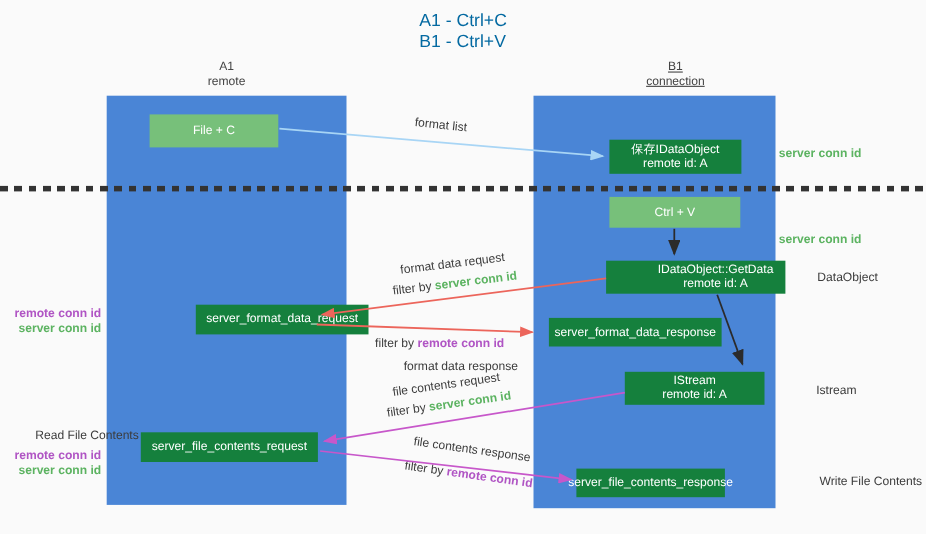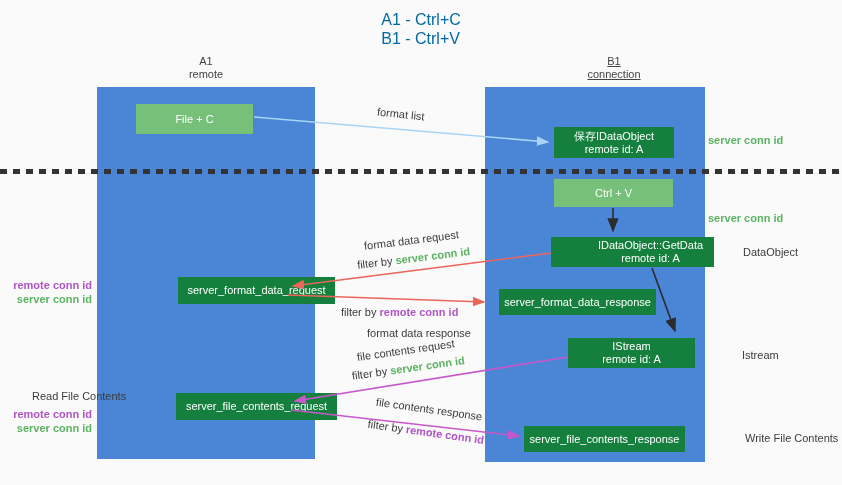--- a/index.html
+++ b/index.html
@@ -76,24 +76,24 @@
 <div class="abs node orange" style="left:130px;top:277px;width:157px;height:27px;margin-left:48px;">
   <div>server_format_data_request</div>
 </div>
 <div class="abs node orange" style="left:488px;top:289px;width:157px;height:26px;margin-left:11px;">
   <div>server_format_data_response</div>
 </div>
 <div class="abs node orange" style="left:568px;top:338px;width:127px;height:30px;">
   <div>IStream</div>
   <div>remote id: A</div>
 </div>
-<div class="abs node orange" style="left:128px;top:393px;width:161px;height:27px;margin-left:48px;">
+<div class="abs node orange" style="left:128px;top:393px;width:161px;height:27px;">
   <div>server_file_contents_request</div>
 </div>
-<div class="abs node orange" style="left:524px;top:426px;width:161px;height:26px;">
+<div class="abs node orange" style="left:524px;top:426px;width:135px;height:26px;">
   <div>server_file_contents_response</div>
 </div>
 
 <div class="abs ann green" style="left:708px;top:133px;">server conn id</div>
 <div class="abs ann green" style="left:708px;top:211px;">server conn id</div>
 <div class="abs ann dark" style="left:711px;top:245px;">DataObject</div>
 <div class="abs ann dark" style="left:710px;top:348px;">Istream</div>
 <div class="abs ann dark" style="left:713px;top:431px;">Write File Contents</div>
 
 <div class="abs ann purple left-col" style="top:278px;">remote conn id</div>

